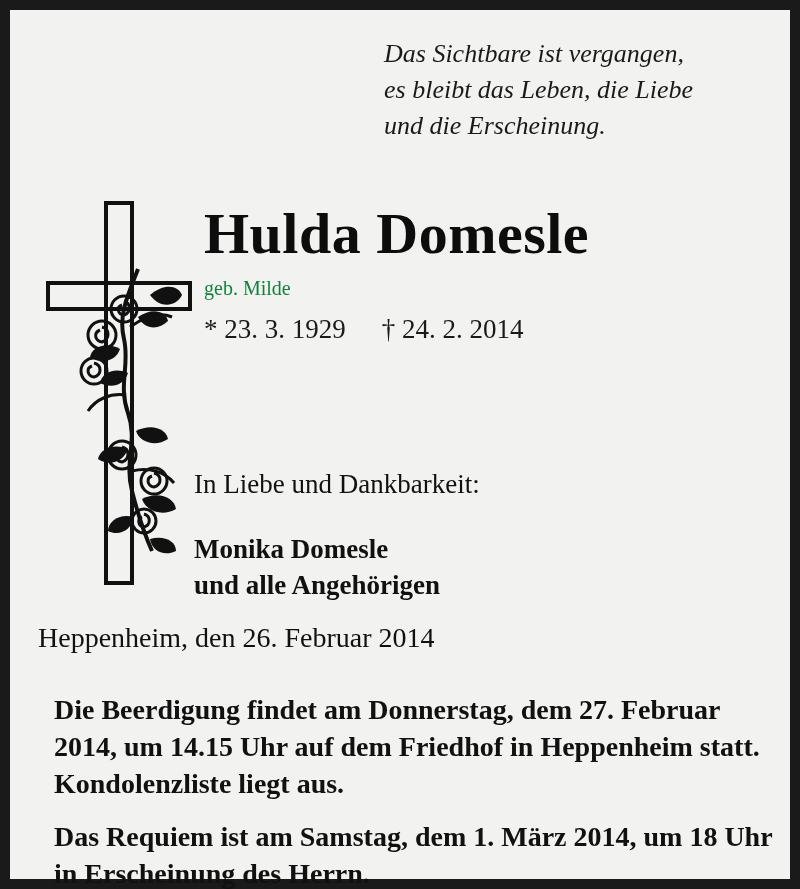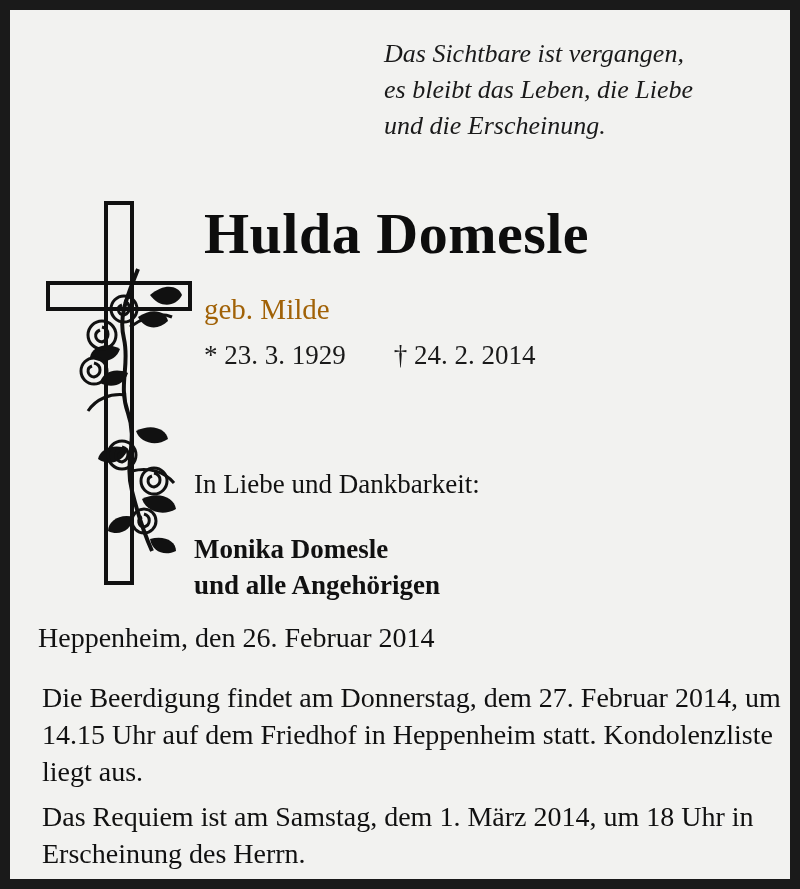--- a/index.html
+++ b/index.html
@@ -61,30 +61,30 @@
     text-align: left;
   }
   .fullname {
     font-size: 58px;
     font-weight: bold;
     letter-spacing: 0.5px;
     line-height: 1.05;
     color: #0d0d0d;
   }
   .maiden {
-    margin-top: 28px;
-    font-size: 29px;
-    color: #a16207;
+    margin-top: 12px;
+    font-size: 20px;
+    color: #15803d;
   }
   .dates {
     margin-top: 14px;
     font-size: 27px;
     color: #1a1a1a;
   }
-  .dates .born { margin-right: 48px; }
+  .dates .born { margin-right: 36px; }
 
   
   .mourners {
     position: absolute;
     top: 450px;
     left: 180px;
     width: 580px;
     text-align: left;
   }
   .mourn-intro {
@@ -114,21 +114,21 @@
 
   
   .details {
     position: absolute;
     top: 662px;
     left: 24px;
     width: 752px;
     font-size: 28px;
     line-height: 1.32;
   }
-  .details p { margin: 4px; }
+  .details p { margin: 16px; font-weight: bold; }
   .details .para2 { margin-top: 8px; }
 </style>
 </head>
 <body>
 
 <div class="obituary">
   <div class="inner">
 
     <div class="verse">
       <div>Das Sichtbare ist vergangen,</div>

